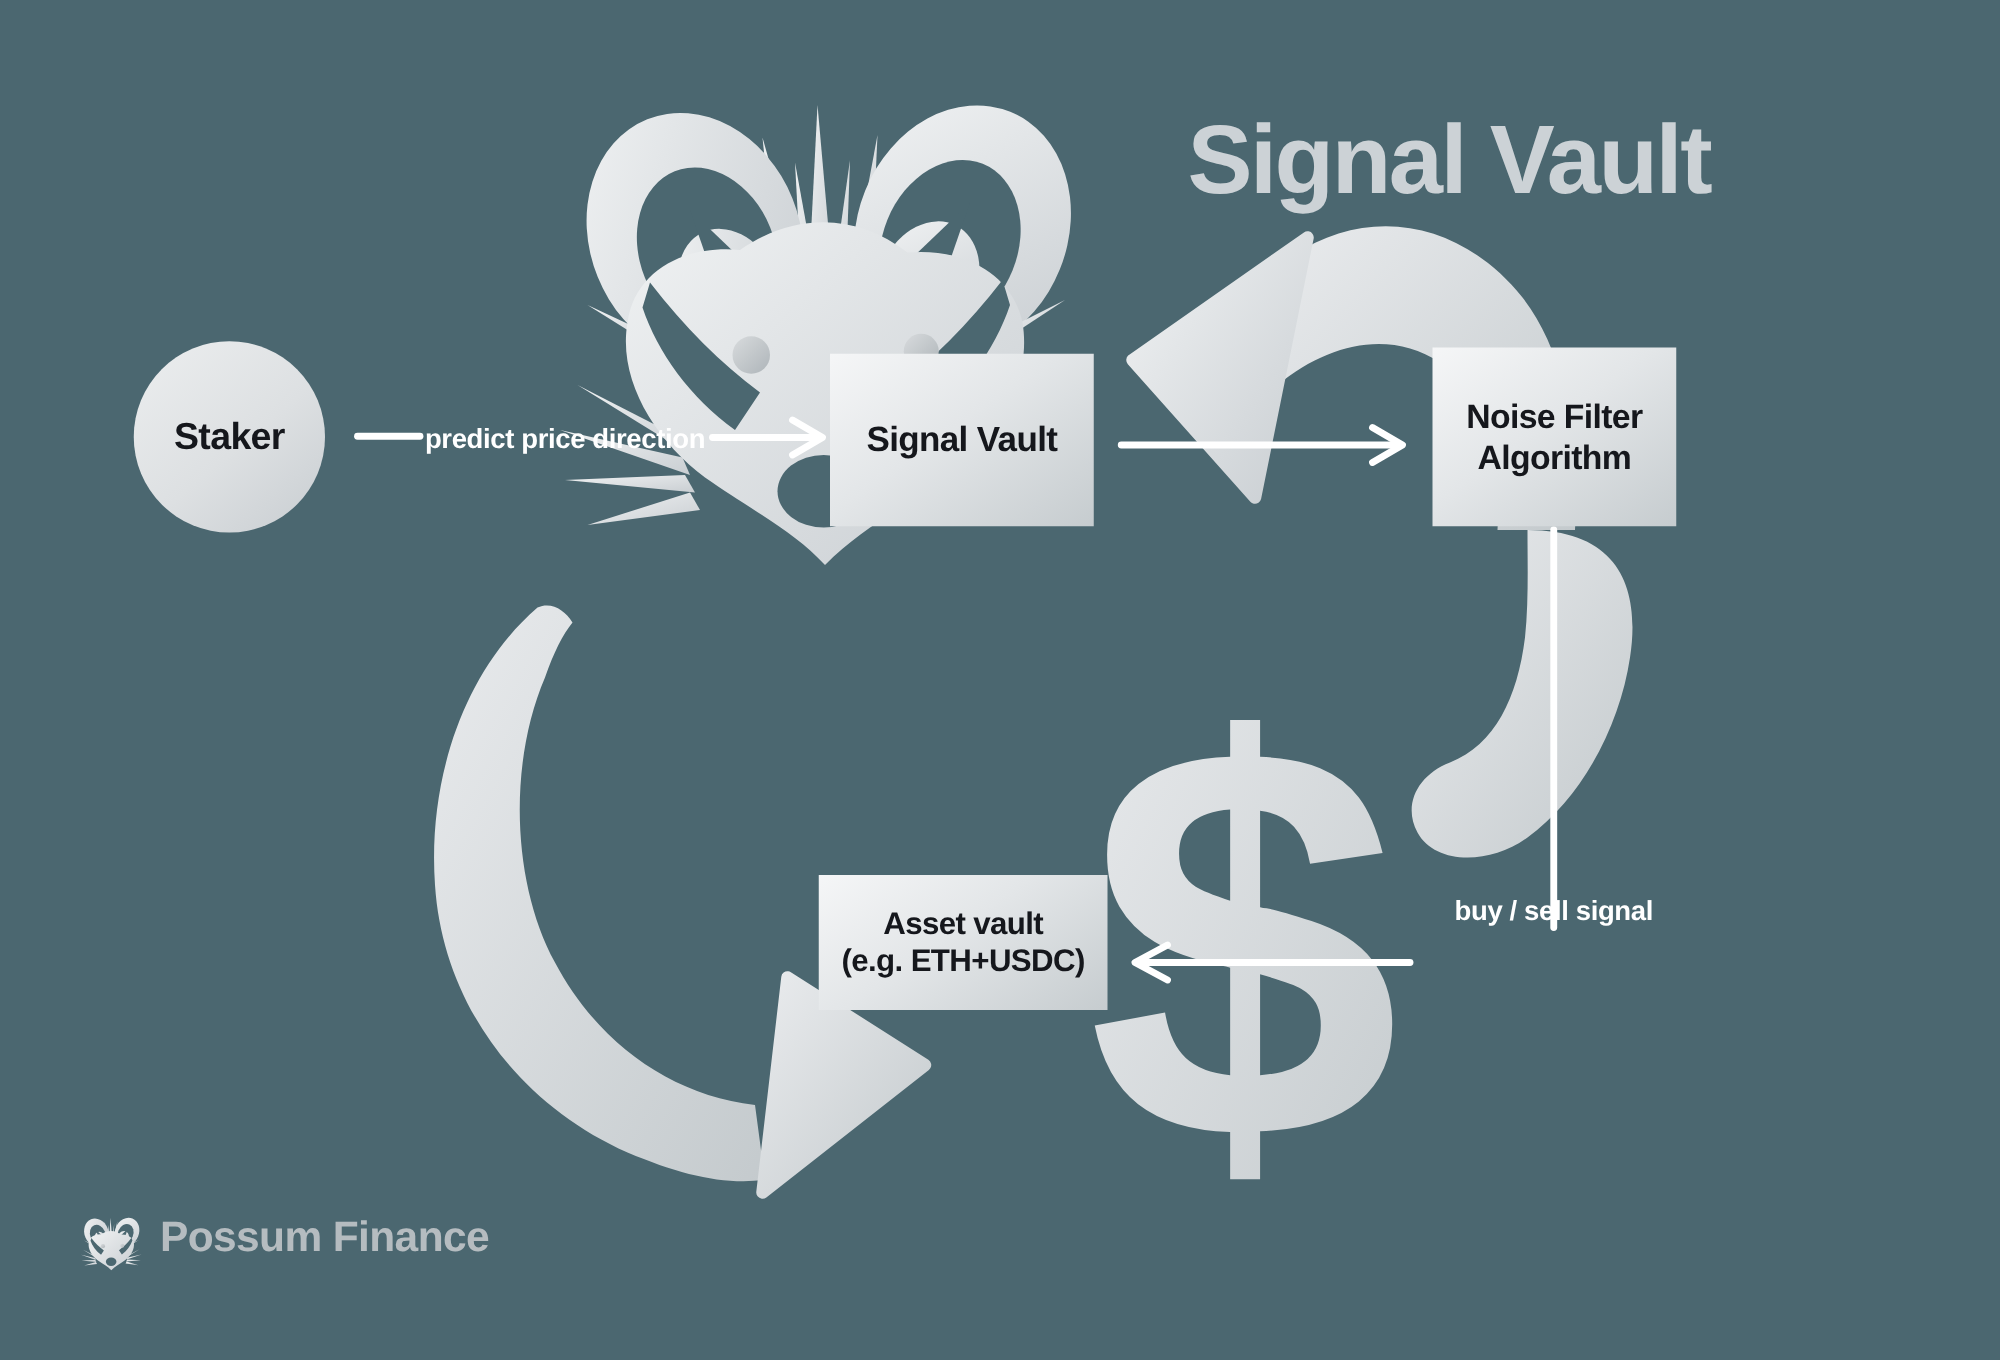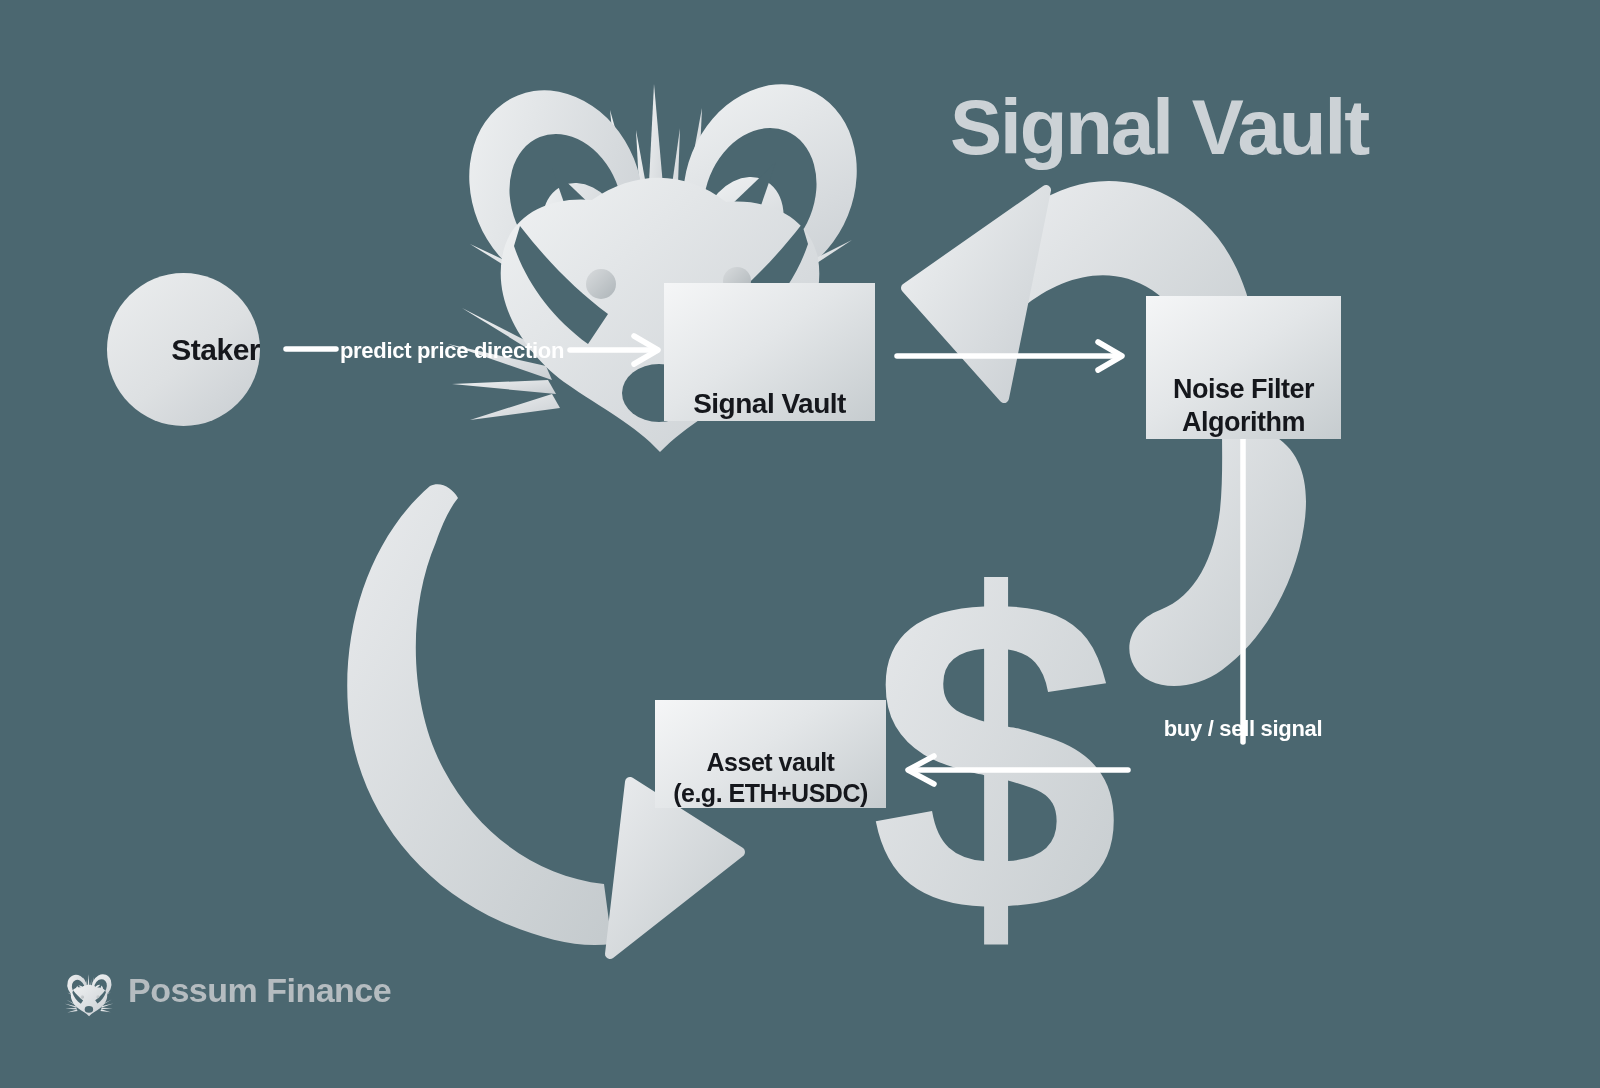--- a/index.html
+++ b/index.html
@@ -15,34 +15,34 @@
   }
   .art{position:absolute;left:0;top:0;width:1600px;height:1088px;z-index:1;}
 
   .page-title{
     position:absolute;left:950px;top:88px;z-index:2;
     font-size:78px;font-weight:800;letter-spacing:-2px;line-height:1;
     color:var(--title-gray);white-space:nowrap;
   }
 
   .node{
-    position:absolute;z-index:2;display:flex;align-items:center;justify-content:flex-end;
+    position:absolute;z-index:2;display:flex;align-items:center;justify-content:center;
     text-align:center;color:var(--ink);font-weight:800;letter-spacing:-0.5px;
   }
   .circle{
     left:107px;top:273px;width:153px;height:153px;border-radius:50%;
     background:linear-gradient(140deg,#eceeef 0%,#dde0e2 55%,#c8cdd1 100%);
     font-size:30px;
   }
   .box{
     background:linear-gradient(145deg,#f5f6f7 0%,#e3e6e8 45%,#c6cccf 100%);
     flex-direction:column;line-height:1.22;
   }
   .box-signal{left:664px;top:283px;width:211px;height:138px;font-size:28px;}
-  .box-noise{left:1146px;top:296px;width:195px;height:143px;font-size:27px;}
+  .box-noise{left:1146px;top:278px;width:195px;height:143px;font-size:27px;}
   .box-asset{left:655px;top:700px;width:231px;height:108px;font-size:25px;}
 
   .flow-label{
     position:absolute;z-index:2;color:var(--white);font-weight:800;
     font-size:22px;letter-spacing:-0.3px;white-space:nowrap;transform:translateX(-50%);
   }
   .label-predict{left:452px;top:338px;text-align:center;}
   .label-buysell{left:1243px;top:716px;}
 
   .brand{

